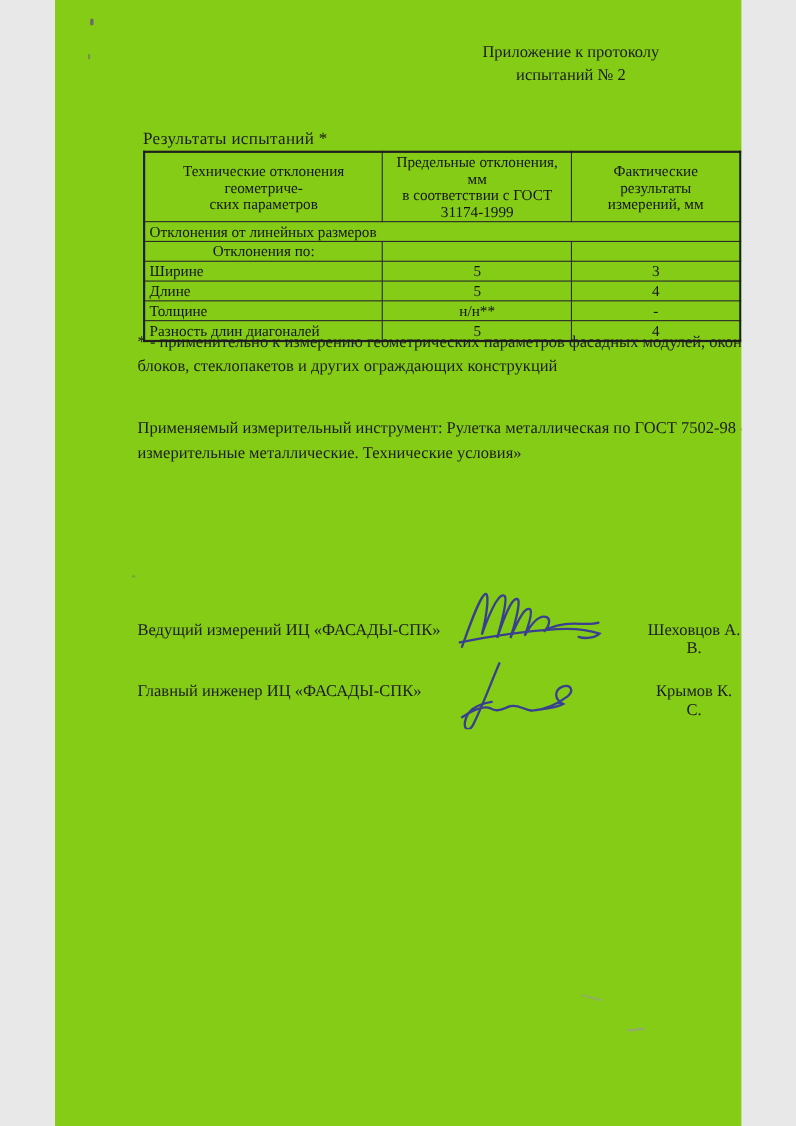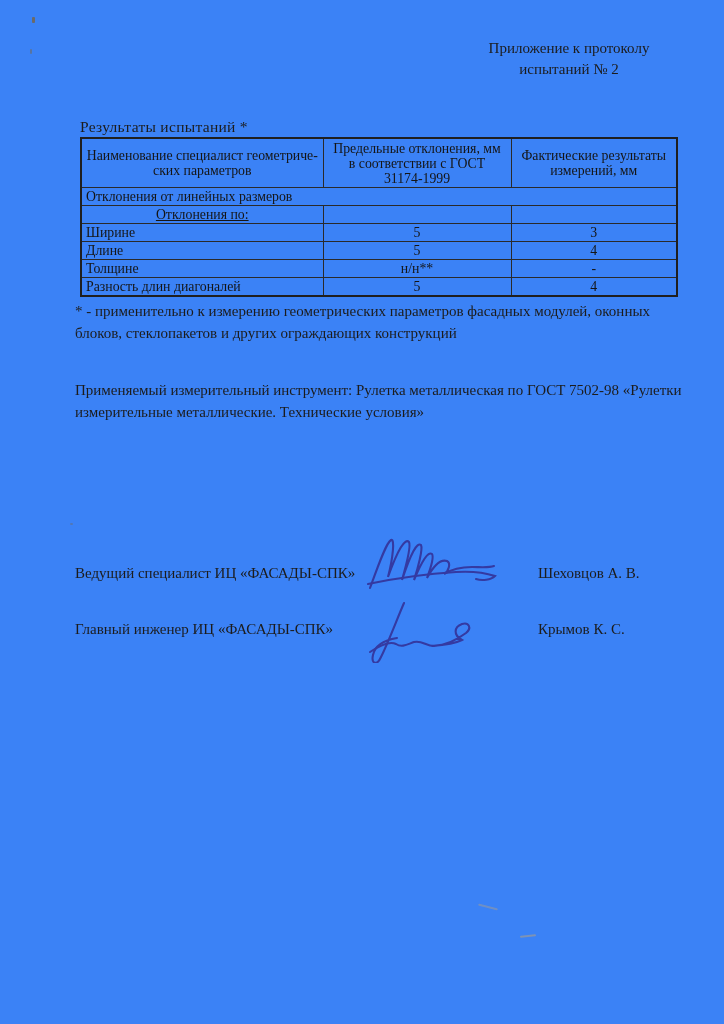--- a/index.html
+++ b/index.html
@@ -2,24 +2,24 @@
 <html><head>
 <meta charset="utf-8">
 <style>
   html, body {
     margin: 0;
     padding: 0;
     background: #e8e8e8;
   }
   .page {
     position: relative;
-    width: 724px;
+    width: 624px;
     height: 1024px;
     margin: 0 auto;
-    background: #3b82f6;
+    background: #84cc16;
     font-family: "Liberation Serif", "DejaVu Serif", serif;
     color: #1c1c1c;
     overflow: hidden;
   }
   .pre { white-space: pre-line; }
 
   .header-note {
     position: absolute;
     top: 38px;
     right: 40px;
@@ -58,21 +58,21 @@
   .col-name  { width: 242px; }
   .col-limit { width: 188px; }
   .col-fact  { width: 166px; }
   th.hcell {
     font-weight: normal;
     text-align: center;
     vertical-align: middle;
     height: 46px;
   }
   td.section-cell { text-align: left; height: 15px; }
-  td.sub-cell { text-align: center; height: 15px; text-decoration: underline; }
+  td.sub-cell { text-align: center; height: 15px; }
   td.name-cell { text-align: left; height: 14px; }
   td.val-cell { text-align: center; height: 14px; }
 
   .footnote-1 {
     position: absolute;
     top: 300px;
     left: 75px;
     width: 600px;
     font-size: 15px;
     line-height: 22px;
@@ -139,21 +139,21 @@
   <div class="doc-title">Результаты испытаний *</div>
 
   <table class="results">
     <colgroup>
       <col class="col-name">
         <col class="col-limit">
         <col class="col-fact">
     </colgroup>
     <tbody>
         <tr>
-      <th class="hcell pre">Наименование специалист геометриче-
+      <th class="hcell pre">Технические отклонения геометриче-
 ских параметров</th>
       <th class="hcell pre">Предельные отклонения, мм
 в соответствии с ГОСТ
 31174-1999</th>
       <th class="hcell pre">Фактические результаты
 измерений, мм</th>
     </tr>
     <tr>
       <td class="section-cell" colspan="3">Отклонения от линейных размеров</td>
     </tr>
@@ -184,21 +184,21 @@
     </tr>
   </tbody>
     </table>
 
   <div class="footnote-1 pre">* - применительно к измерению геометрических параметров фасадных модулей, оконных
 блоков, стеклопакетов и других ограждающих конструкций</div>
 
   <div class="instrument-note pre">Применяемый измерительный инструмент:  Рулетка металлическая по ГОСТ 7502-98 «Рулетки
 измерительные металлические. Технические условия»</div>
 
-  <div class="sig-row-label" style="top:565px;">Ведущий специалист ИЦ «ФАСАДЫ-СПК»</div>
+  <div class="sig-row-label" style="top:565px;">Ведущий измерений ИЦ «ФАСАДЫ-СПК»</div>
   <svg class="sig-svg" style="left:363px; top:530px;" width="140" height="68" viewBox="0 0 140 68">
     <g fill="none" stroke="#34349b" stroke-width="2.1" stroke-linecap="round" opacity="0.92">
       <path d="M7,58 C15,36 23,13 28,10 C32,8 30,28 25,47 C35,19 42,8 46,12 C48,16 43,36 39,50 C48,23 54,12 58,15 C60,19 55,38 51,50 C59,31 65,21 69,24 C71,27 67,40 64,48 C71,35 78,29 84,31 C88,33 86,41 81,44 C89,39 98,37 109,37 C117,37 126,38 131,36"></path>
       <path d="M5,54 C29,49 61,44 93,42 C109,41 123,43 132,46 C128,50 119,51 113,49"></path>
     </g>
   </svg>
   <div class="sig-row-name" style="top:565px;">Шеховцов А. В.</div>
 
   <div class="sig-row-label" style="top:621px;">Главный инженер ИЦ «ФАСАДЫ-СПК»</div>
   <svg class="sig-svg" style="left:356px; top:597px;" width="128" height="66" viewBox="0 0 128 66">

